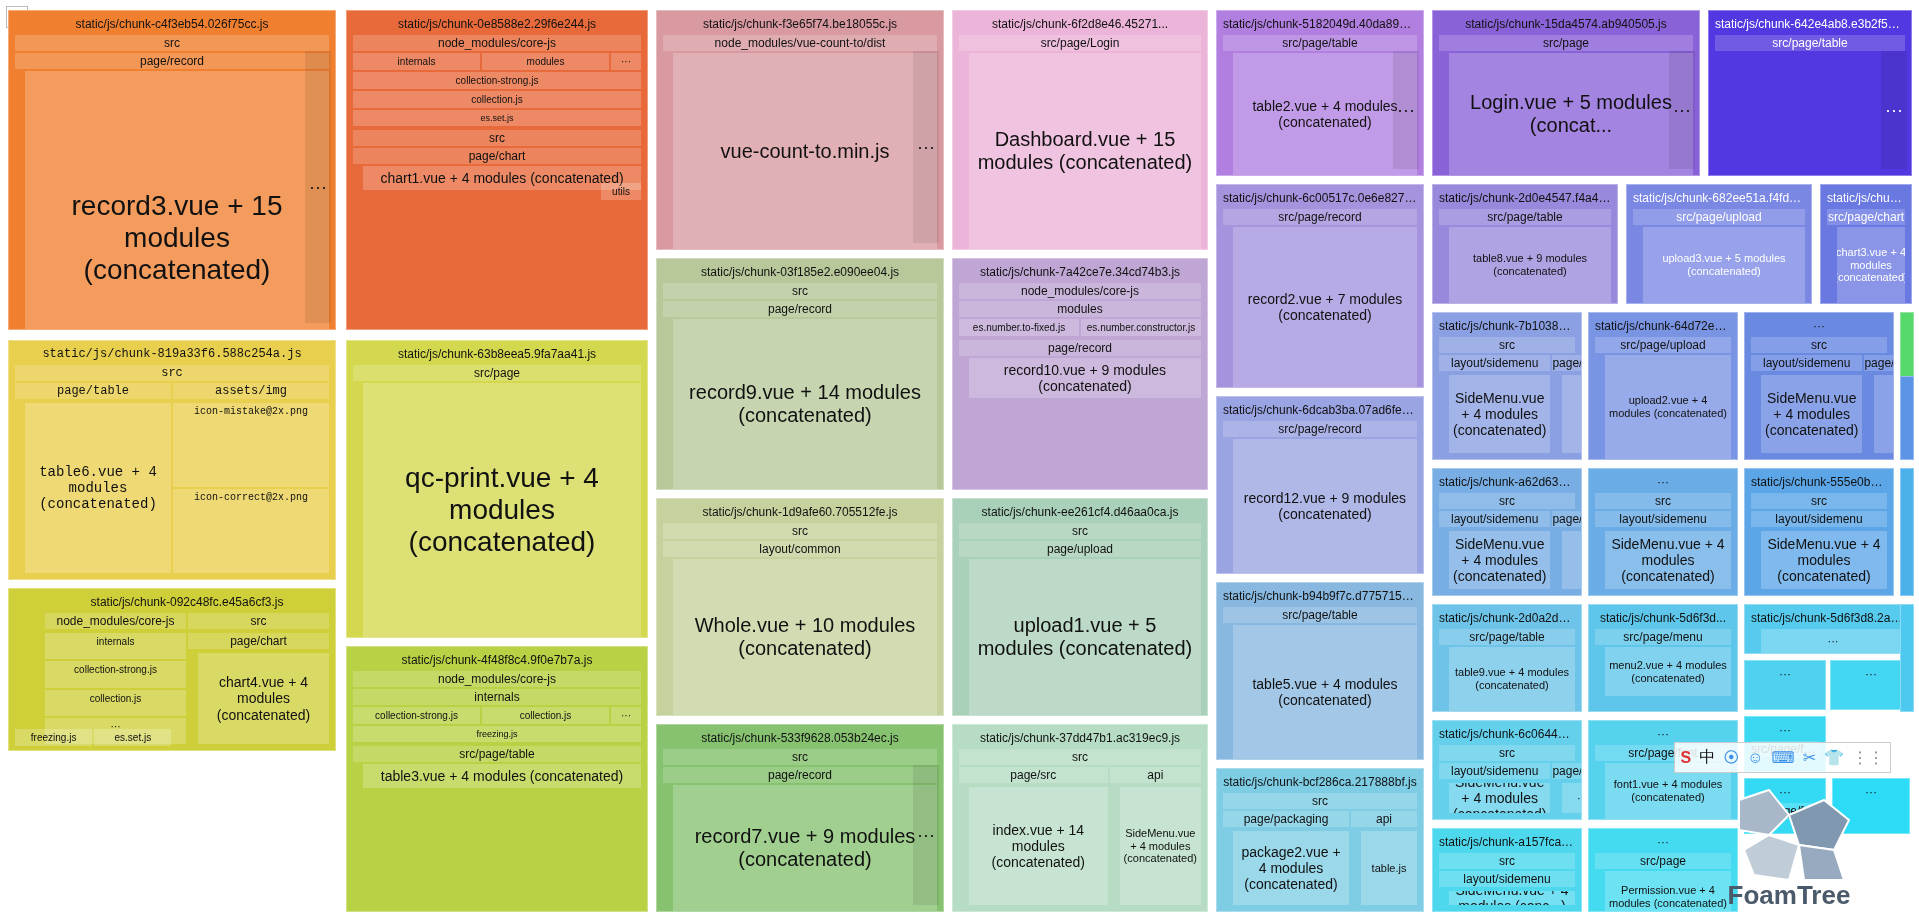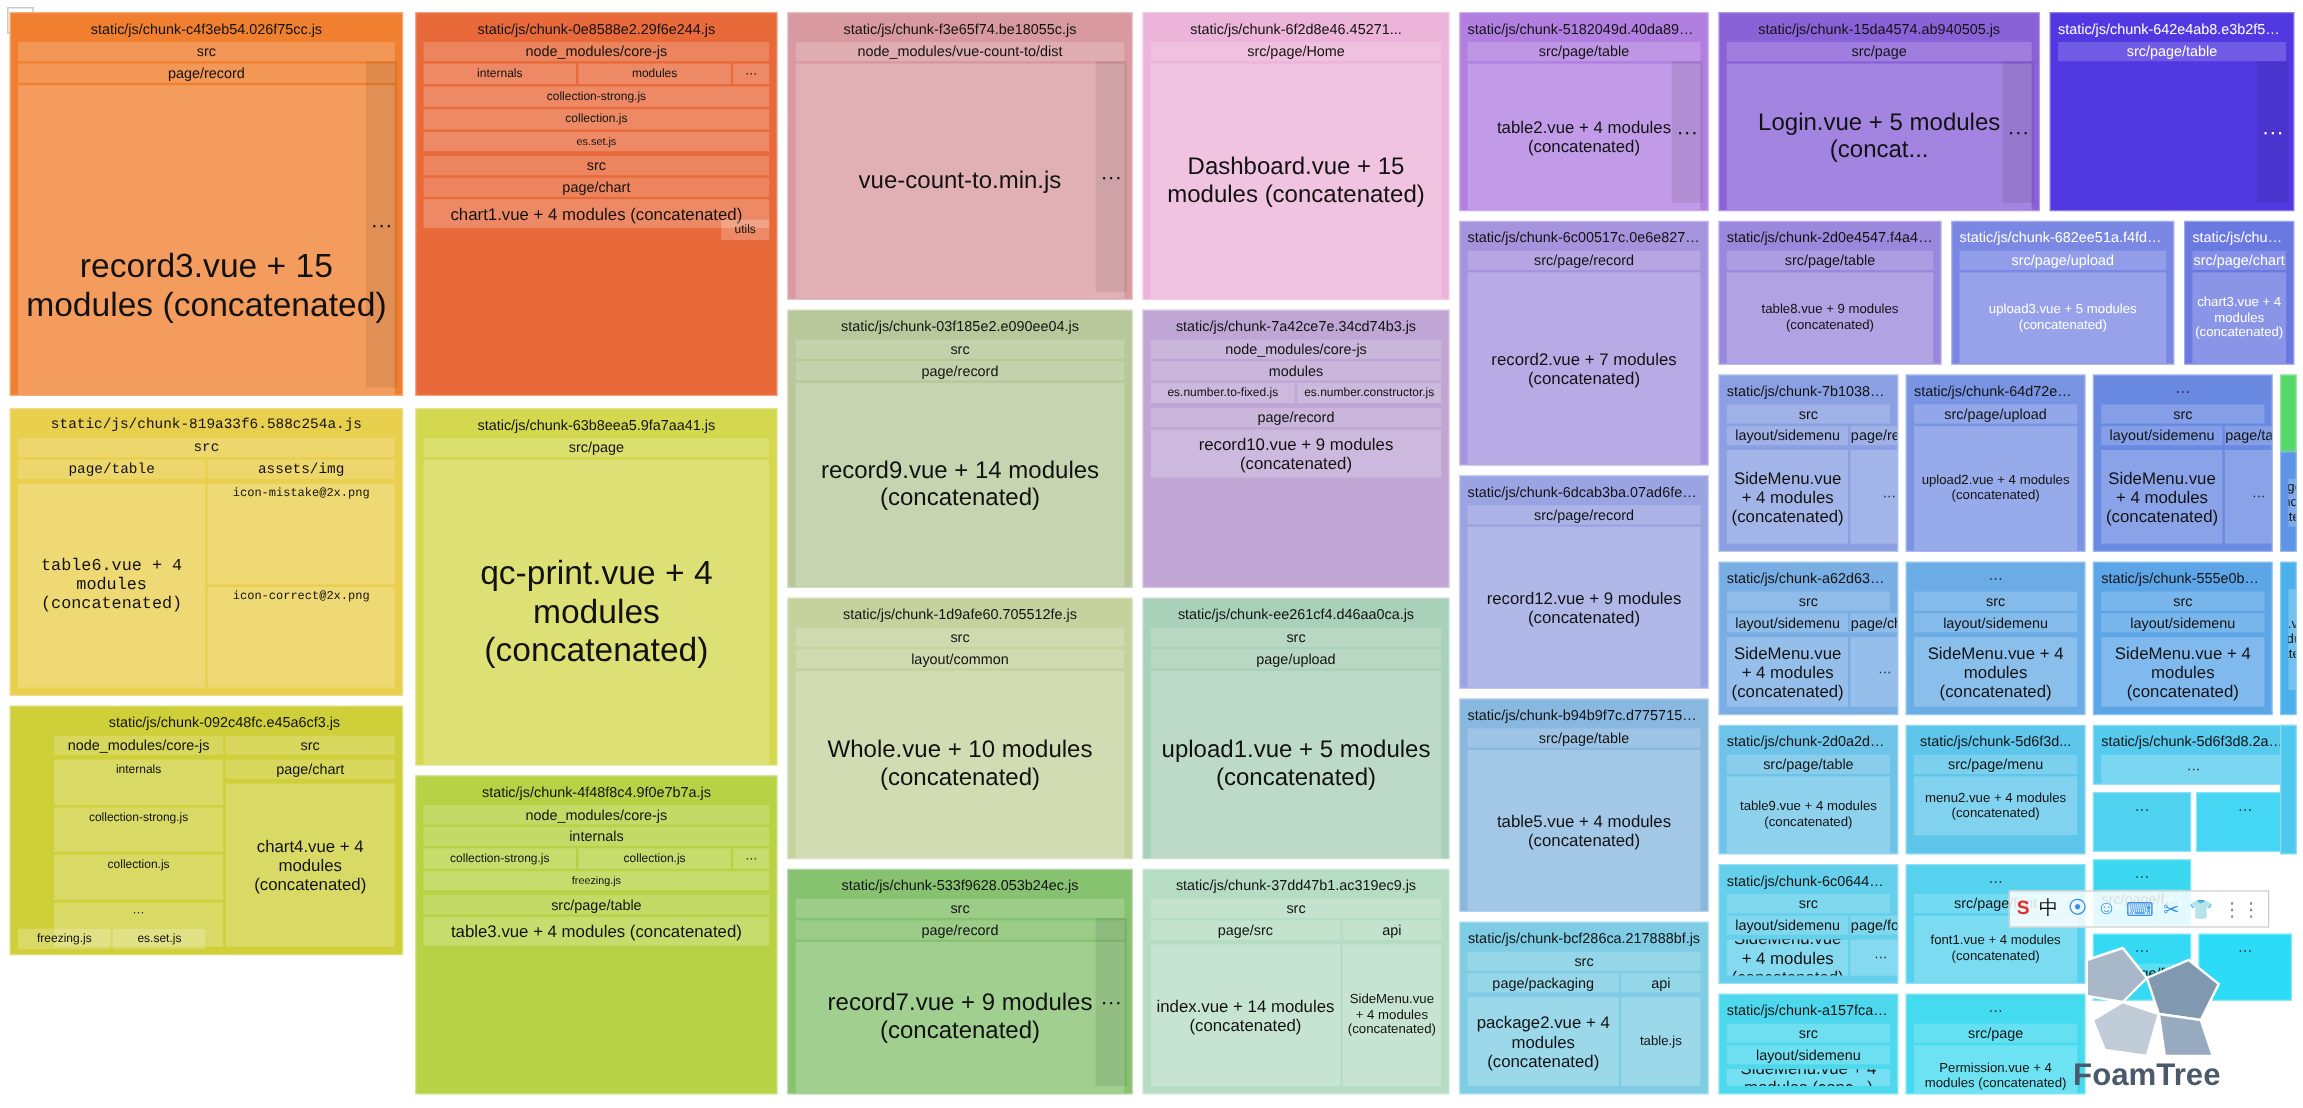--- a/index.html
+++ b/index.html
@@ -40,20 +40,21 @@
   .main-label {
     text-align: center;
     display: flex;
     flex-direction: column;
     justify-content: center;
     align-items: center;
     line-height: 1.15;
     padding: 4px;
     background: rgba(255,255,255,0.22);
     overflow: hidden;
+    margin-left: 10px;
   }
   .main-label.big { font-size: 28px; }
   .main-label.med { font-size: 20px; }
   .main-label.sm  { font-size: 14px; }
   .main-label.xs  { font-size: 11px; }
   .side-more {
     position: absolute;
     right: 4px;
     bottom: 4px;
     width: 26px;
@@ -141,21 +142,21 @@
           <div class="sub">page/table</div>
           <div class="main-label sm" style="flex:1">table6.vue + 4 modules (concatenated)</div>
         </div>
         <div style="flex:1;display:flex;flex-direction:column;gap:2px;">
           <div class="sub">assets/img</div>
           <div class="inner-box">icon-mistake@2x.png</div>
           <div class="inner-box">icon-correct@2x.png</div>
         </div>
       </div>
     </div>
-    <div class="cell" style="left: 8px; top: 588px; width: 328px; height: 208px; background: rgb(207, 207, 58); padding-left: 36px;">
+    <div class="cell" style="left: 8px; top: 588px; width: 328px; height: 163px; background: rgb(207, 207, 58); padding-left: 36px;">
       <div class="title">static/js/chunk-092c48fc.e45a6cf3.js</div>
       <div class="inner-row" style="height:calc(100% - 22px)">
         <div style="flex:1;display:flex;flex-direction:column;gap:2px;">
           <div class="sub">node_modules/core-js</div>
           <div class="inner-box">internals</div>
           <div class="inner-box">collection-strong.js</div>
           <div class="inner-box">collection.js</div>
           <div class="inner-box">···</div>
         </div>
         <div style="flex:1;display:flex;flex-direction:column;gap:2px;">
@@ -223,21 +224,21 @@
     </div>
     <div class="cell" style="left: 656px; top: 724px; width: 288px; height: 188px; background: rgb(134, 194, 112);">
       <div class="title">static/js/chunk-533f9628.053b24ec.js</div>
       <div class="sub">src</div>
       <div class="sub">page/record</div>
       <div class="main-label med" style="height:126px">record7.vue + 9 modules (concatenated)</div>
       <div class="side-more" style="top:40px;height:140px">···</div>
     </div>
     <div class="cell" style="left: 952px; top: 10px; width: 256px; height: 240px; background: rgb(236, 180, 216);">
       <div class="title">static/js/chunk-6f2d8e46.45271...</div>
-      <div class="sub">src/page/Home</div>
+      <div class="sub">src/page/Login</div>
       <div class="main-label med" style="height:196px">Dashboard.vue + 15 modules (concatenated)</div>
     </div>
     <div class="cell" style="left: 952px; top: 258px; width: 256px; height: 232px; background: rgb(191, 166, 212);">
       <div class="title">static/js/chunk-7a42ce7e.34cd74b3.js</div>
       <div class="sub">node_modules/core-js</div>
       <div class="sub">modules</div>
       <div class="inner-row">
         <div class="inner-box">es.number.to-fixed.js</div>
         <div class="inner-box">es.number.constructor.js</div>
       </div>

